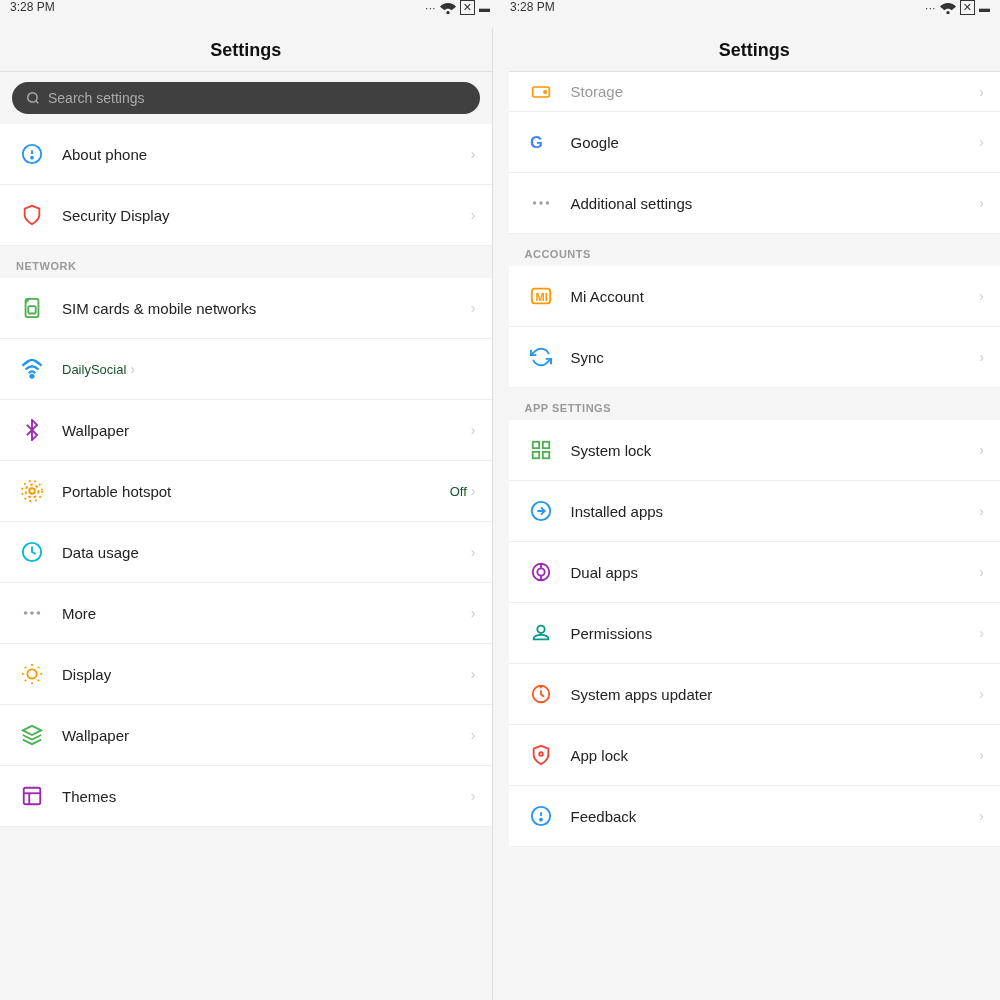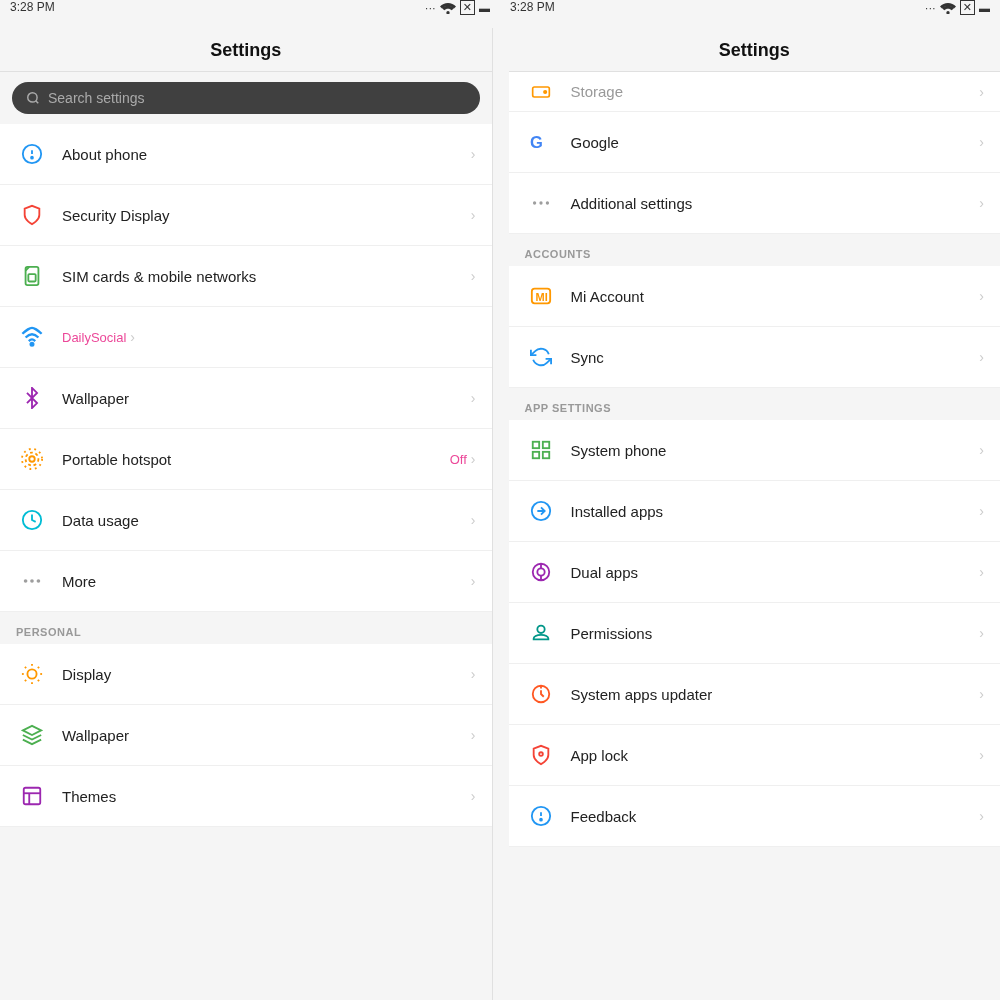--- a/index.html
+++ b/index.html
@@ -121,21 +121,21 @@
       display: flex;
       align-items: center;
     }
     .item-label {
       font-size: 15px;
       color: #222;
       flex: 1;
     }
     .item-value {
       font-size: 13px;
-      color: #ec4899;
+      color: #14532d;
       margin-right: 4px;
     }
     .chevron {
       color: #ccc;
       font-size: 14px;
     }
 
     
     .partial-item {
       display: flex;
@@ -221,20 +221,21 @@
           <svg width="22" height="22" viewBox="0 0 24 24" fill="none" stroke="#f44336" stroke-width="2">
               <path d="M12 22s8-4 8-10V5l-8-3-8 3v7c0 6 8 10 8 10z"></path>
             </svg>
         </div>
         <div class="item-text">
           <span class="item-label">Security Display</span>
           <span class="chevron">›</span>
         </div>
       </div>
 
+      <div class="section-label">NETWORK</div>
 
       <div class="settings-item">
         <div class="item-icon">
           <svg width="22" height="22" viewBox="0 0 24 24" fill="none" stroke="#4CAF50" stroke-width="2">
               <rect x="5" y="2" width="14" height="20" rx="2"></rect>
               <path d="M9 2l-4 4"></path>
               <rect x="8" y="10" width="8" height="8" rx="1"></rect>
             </svg>
         </div>
         <div class="item-text">
@@ -305,21 +306,20 @@
               <circle cx="12" cy="12" r="2" fill="#9E9E9E"></circle>
               <circle cx="19" cy="12" r="2" fill="#9E9E9E"></circle>
             </svg>
         </div>
         <div class="item-text">
           <span class="item-label">More</span>
           <span class="chevron">›</span>
         </div>
       </div>
 
-      <div class="section-label">PERSONAL</div>
 
       <div class="settings-item">
         <div class="item-icon">
           <svg width="22" height="22" viewBox="0 0 24 24" fill="none" stroke="#FF9800" stroke-width="2">
               <circle cx="12" cy="12" r="5"></circle>
               <line x1="12" y1="1" x2="12" y2="3"></line>
               <line x1="12" y1="21" x2="12" y2="23"></line>
               <line x1="4.22" y1="4.22" x2="5.64" y2="5.64"></line>
               <line x1="18.36" y1="18.36" x2="19.78" y2="19.78"></line>
               <line x1="1" y1="12" x2="3" y2="12"></line>
@@ -442,21 +442,21 @@
       <div class="settings-item">
         <div class="item-icon">
           <svg width="22" height="22" viewBox="0 0 24 24" fill="none" stroke="#4CAF50" stroke-width="2">
               <rect x="3" y="3" width="7" height="7"></rect>
               <rect x="14" y="3" width="7" height="7"></rect>
               <rect x="3" y="14" width="7" height="7"></rect>
               <rect x="14" y="14" width="7" height="7"></rect>
             </svg>
         </div>
         <div class="item-text">
-          <span class="item-label">System phone</span>
+          <span class="item-label">System lock</span>
           <span class="chevron">›</span>
         </div>
       </div>
 
       <div class="settings-item">
         <div class="item-icon">
           <svg width="22" height="22" viewBox="0 0 24 24" fill="none" stroke="#2196F3" stroke-width="2">
               <circle cx="12" cy="12" r="10"></circle>
               <path d="M8 12h8M12 8l4 4-4 4" stroke="#2196F3"></path>
             </svg>

